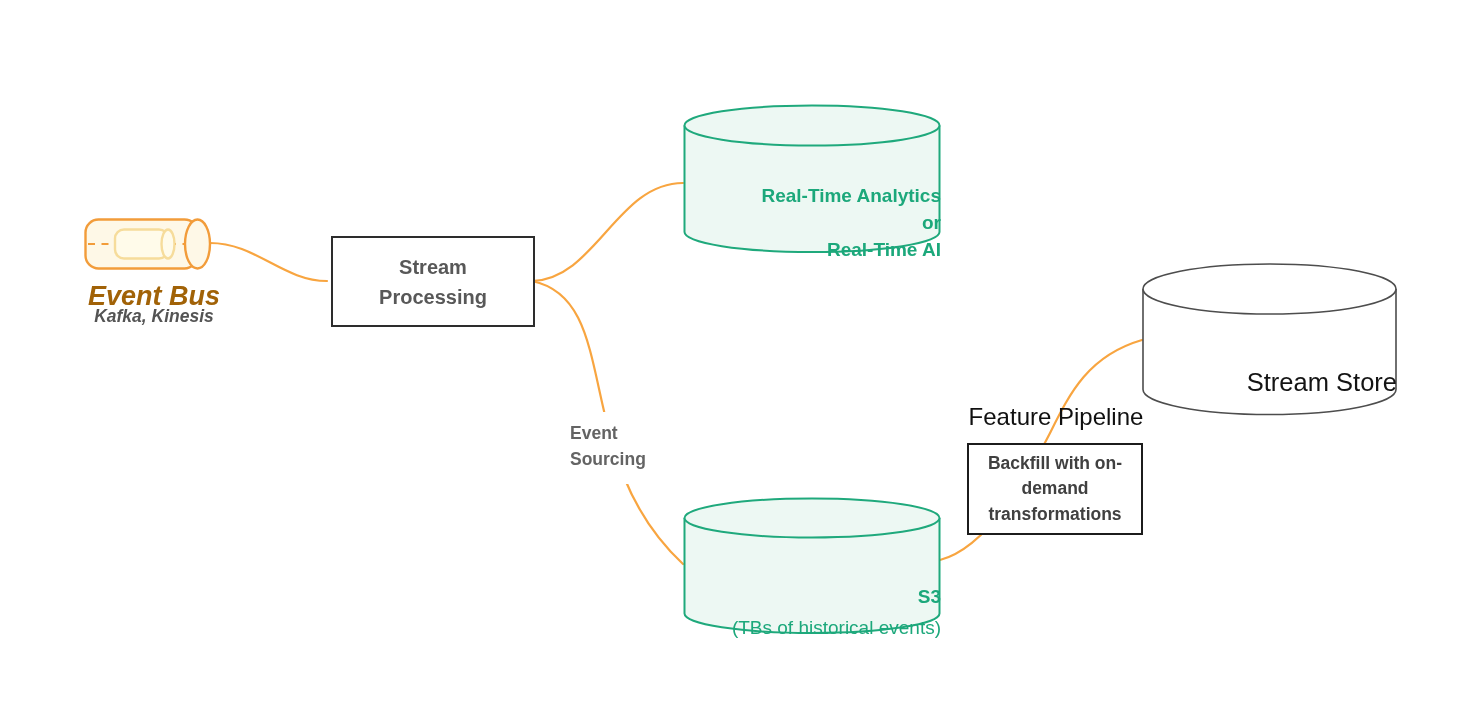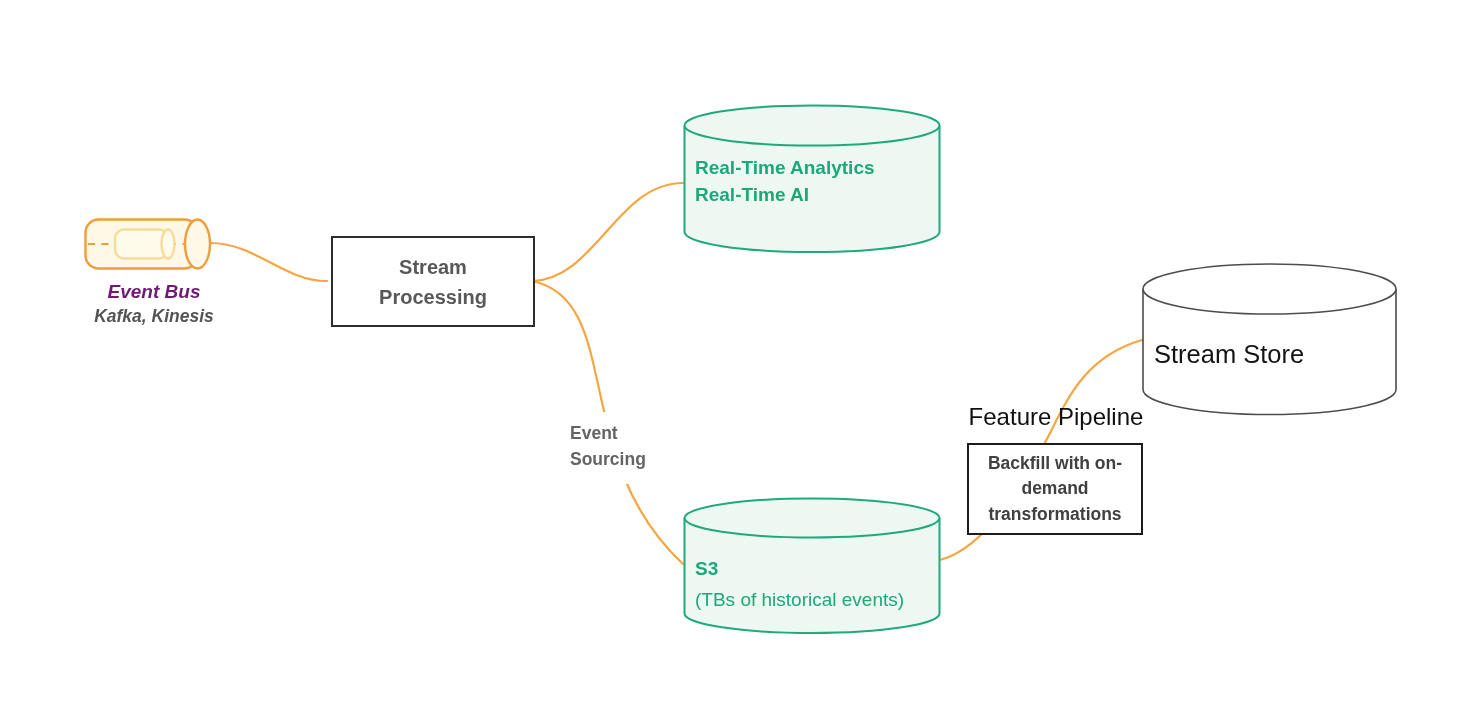--- a/index.html
+++ b/index.html
@@ -36,36 +36,37 @@
   .stream-box { left: 331px; top: 236px; width: 204px; height: 91px; }
   .stream-box .lbl { font-size: 20px; line-height: 30px; width: 140px; }
 
   .backfill-box { left: 967px; top: 443px; width: 176px; height: 92px; border-color: #1c1c1c; }
   .backfill-box .lbl { font-size: 17.5px; line-height: 25.5px; width: 160px; color: #404040; }
 
   .cylinder { position: absolute; }
   .cylinder svg { display: block; position: absolute; left: 0; top: 0; }
   .cyl-text {
     position: absolute;
-    left: 12px;
+    left: 0;
     width: 100%;
-    text-align: left;
+    text-align: right;
+    margin-top: 28px;
   }
   .green-text { color: #1ca87b; font-weight: bold; font-size: 19px; line-height: 27px; }
   .rta-text { top: 50px; }
   .s3-text  { top: 56px; line-height: 31px; }
   .s3-text .sub { font-weight: normal; }
   .fstore-text { top: 76px; font-size: 25.5px; color: #141414; line-height: 30px; }
 
   
   .eventbus-label {
     left: 54px; top: 281px; width: 200px;
     text-align: center;
-    font-size: 19px; font-weight: bold; font-style: italic;
-    color: #701a75;
+    font-size: 27px; font-weight: bold; font-style: italic;
+    color: #a16207;
   }
   .eventbus-sublabel {
     left: 54px; top: 306px; width: 200px;
     text-align: center;
     font-size: 17.5px; font-weight: bold; font-style: italic;
     color: #545454;
   }
   .event-sourcing-label {
     left: 558px; top: 412px;
     width: 116px;
@@ -113,20 +114,21 @@
   </div>
 
   <div class="cylinder" style="left:683px; top:104px; width:258px; height:150px;">
     <svg width="258" height="150" viewBox="0 0 258 150">
       <path d="M1.5,21.5 L1.5,128 A127.5,20 0 0,0 256.5,128 L256.5,21.5 Z" fill="#EDF8F3" stroke="none"></path>
       <path d="M1.5,21.5 L1.5,128 A127.5,20 0 0,0 256.5,128 L256.5,21.5" fill="none" stroke="#1FA97C" stroke-width="2"></path>
       <ellipse cx="129" cy="21.5" rx="127.5" ry="20" fill="#EDF8F3" stroke="#1FA97C" stroke-width="2"></ellipse>
     </svg>
     <div class="cyl-text green-text rta-text">
       <div>Real-Time Analytics</div>
+      <div>or</div>
       <div>Real-Time AI</div>
     </div>
   </div>
 
   <div class="cylinder" style="left:683px; top:497px; width:258px; height:138px;">
     <svg width="258" height="138" viewBox="0 0 258 138">
       <path d="M1.5,21 L1.5,116.5 A127.5,19.5 0 0,0 256.5,116.5 L256.5,21 Z" fill="#EDF8F3" stroke="none"></path>
       <path d="M1.5,21 L1.5,116.5 A127.5,19.5 0 0,0 256.5,116.5 L256.5,21" fill="none" stroke="#1FA97C" stroke-width="2"></path>
       <ellipse cx="129" cy="21" rx="127.5" ry="19.5" fill="#EDF8F3" stroke="#1FA97C" stroke-width="2"></ellipse>
     </svg>

